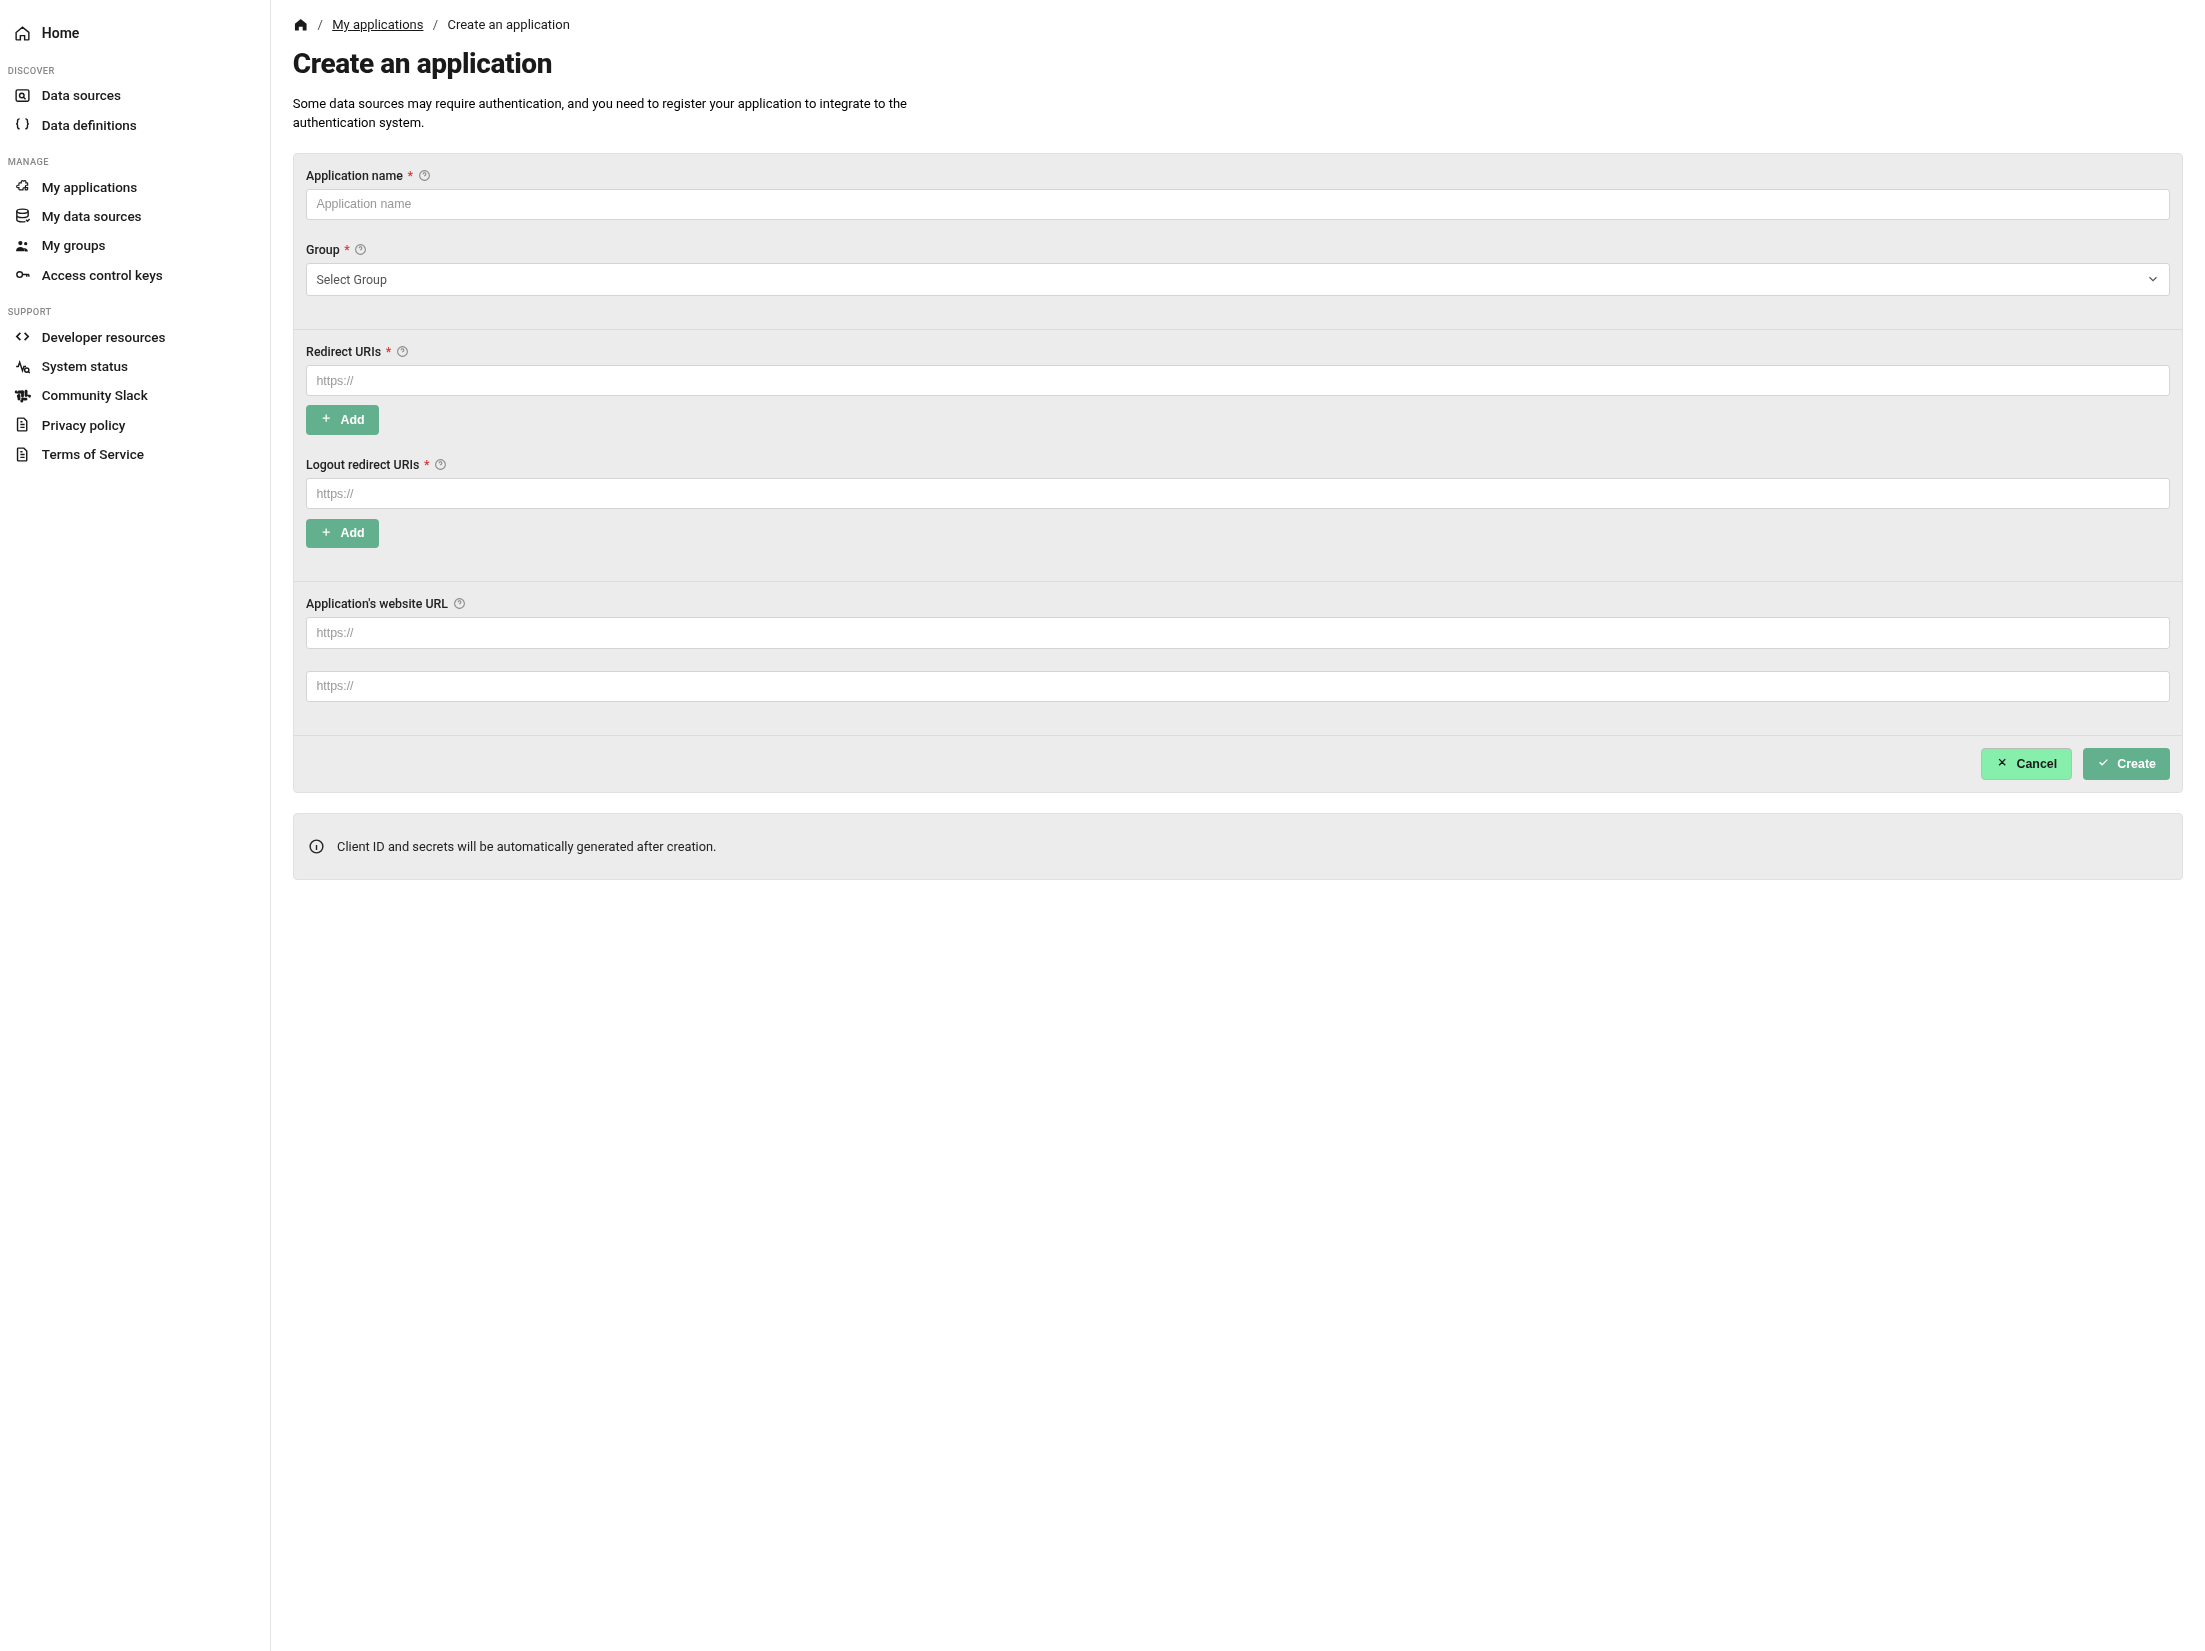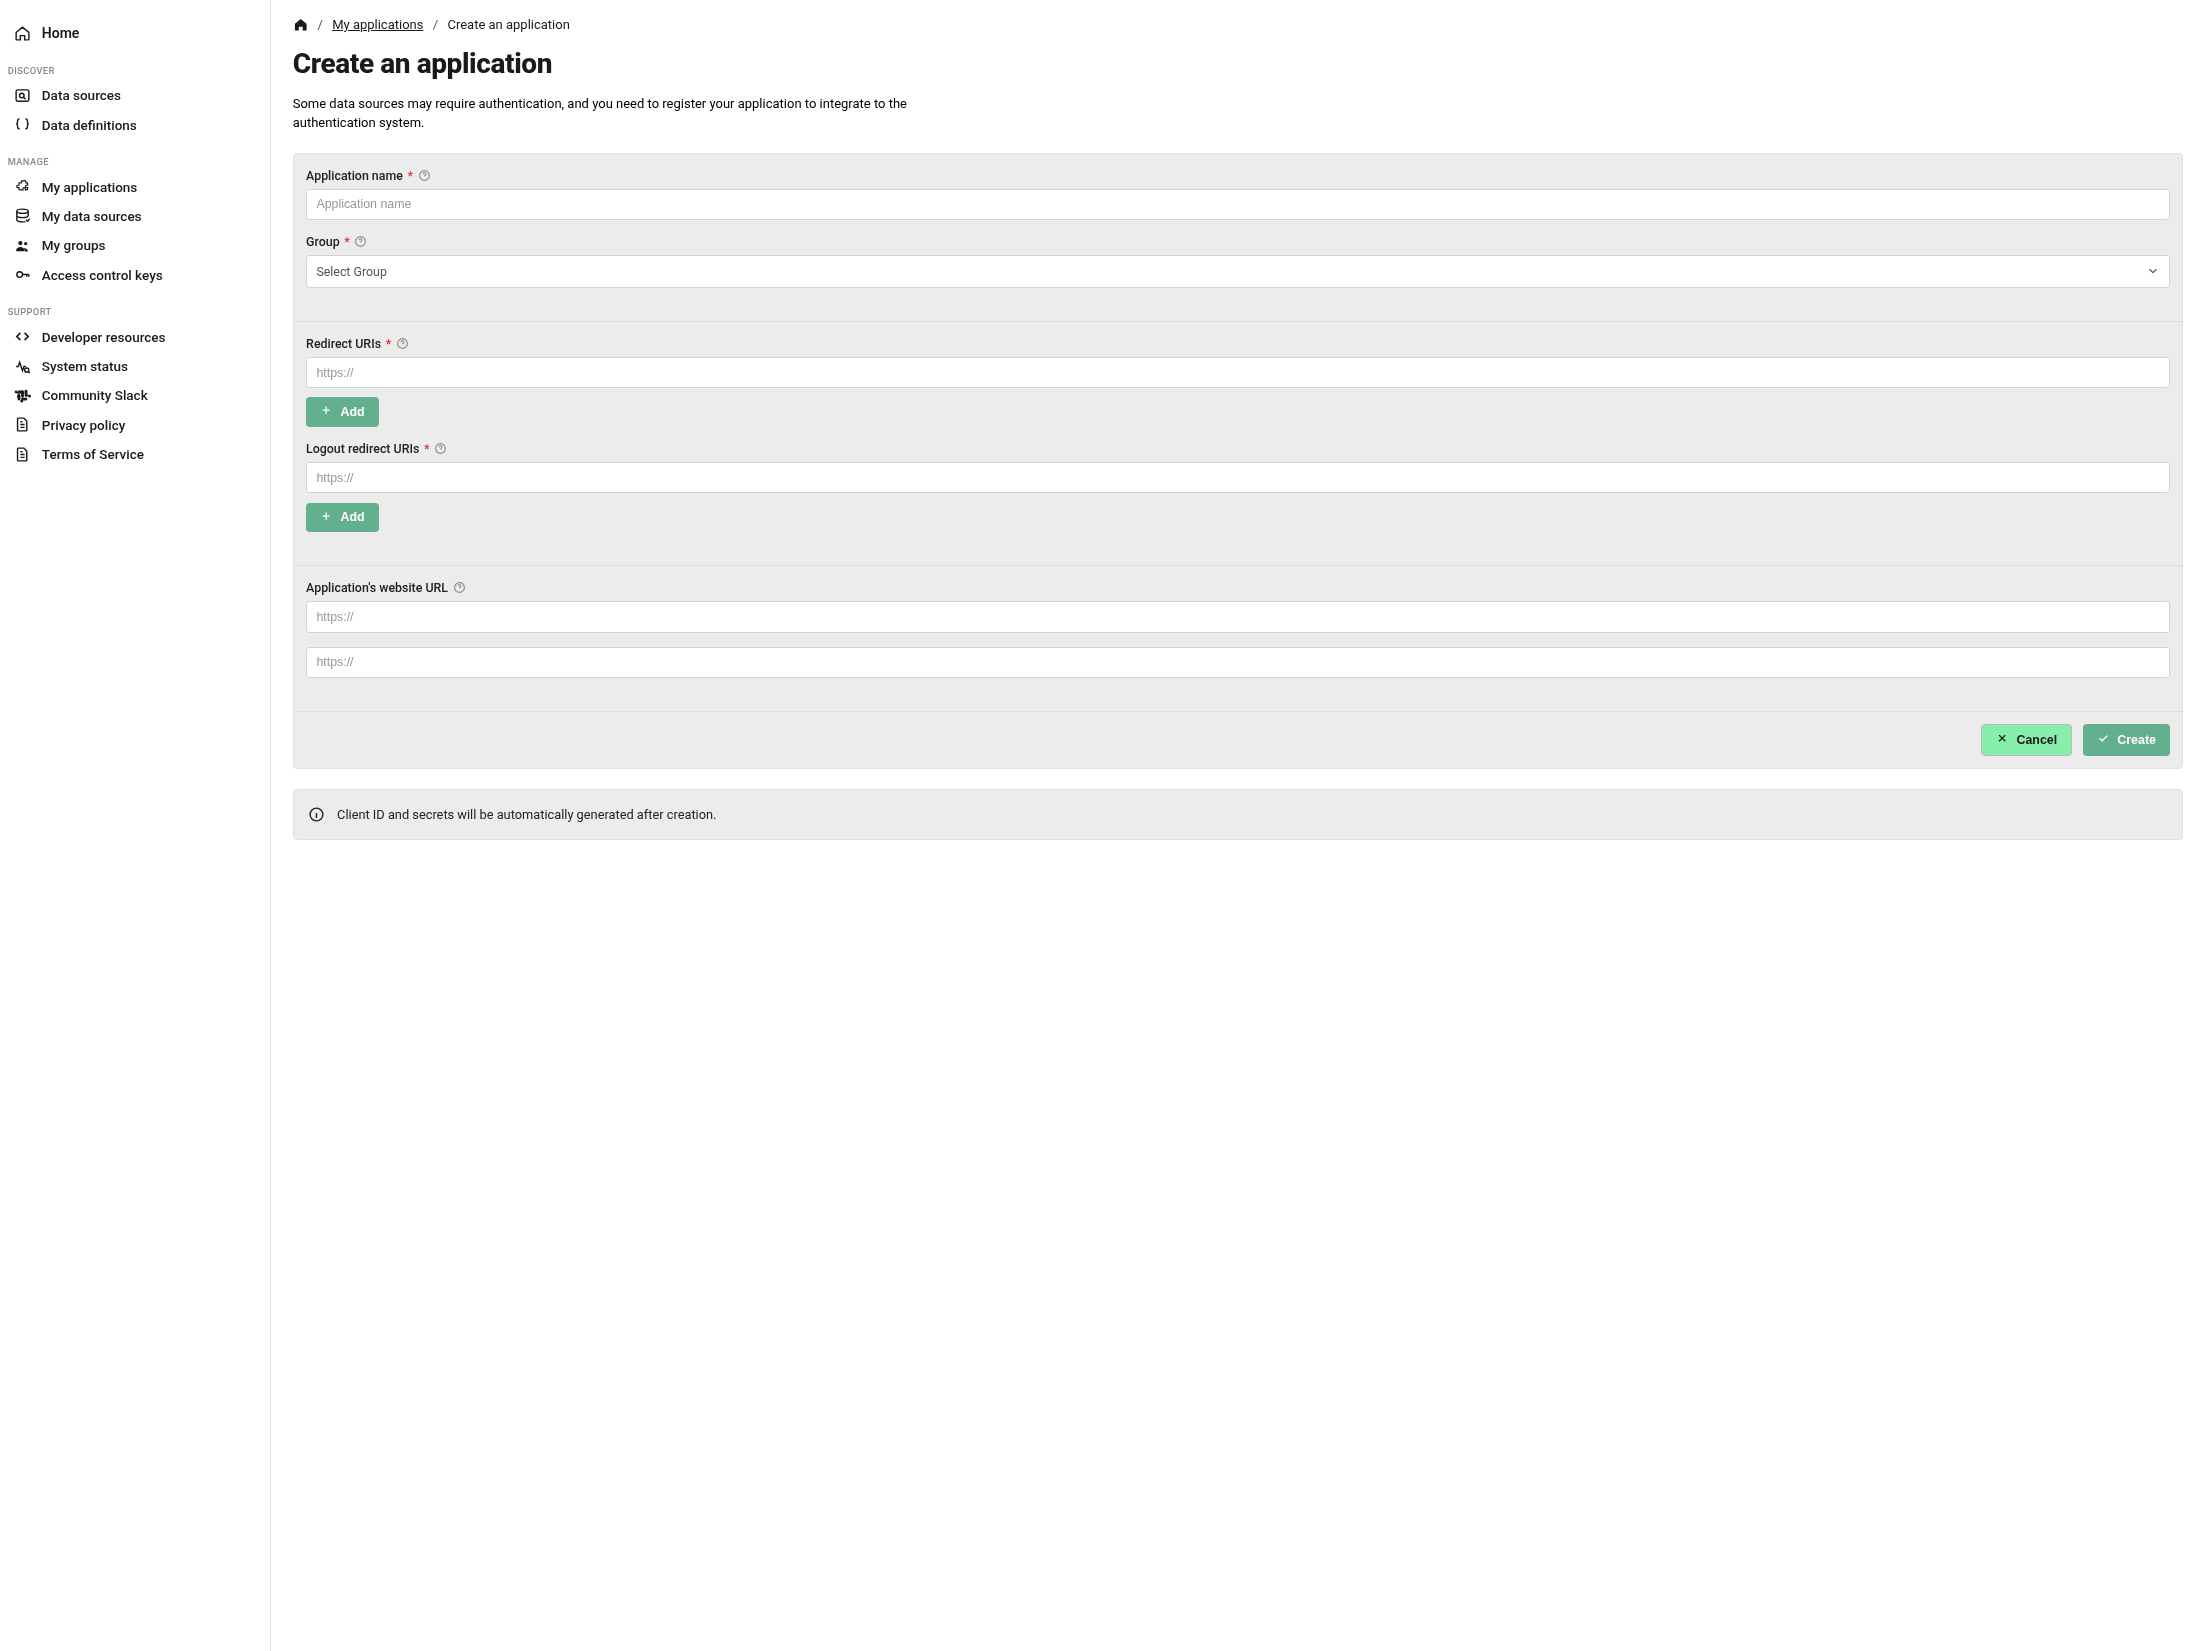--- a/index.html
+++ b/index.html
@@ -82,21 +82,21 @@
       background: #ececec;
       border: 0.8px solid #e0e0e0;
       border-radius: 4.6px;
     }
     .form-section {
       padding: 14px 12.4px 17px 12.4px;
       border-bottom: 0.8px solid #dcdcdc;
     }
     .form-section:last-of-type { border-bottom: none; }
 
-    .field { margin-bottom: 14px; }
+    .field { margin-bottom: 22px; }
     .field:last-child { margin-bottom: 16px; }
     .field-label {
       font-size: 12.4px;
       font-weight: 500;
       color: #222;
       display: flex;
       align-items: center;
       gap: 4.6px;
       margin-bottom: 6.2px;
     }
@@ -170,21 +170,21 @@
       background: #63b08e;
       color: #fff;
     }
     .btn-create .icon svg { width:12.4px; height:12.4px; stroke:#fff; }
 
     .info-banner {
       margin-top: 20px;
       background: #ececec;
       border: 0.8px solid #e0e0e0;
       border-radius: 4.6px;
-      padding: 16px 14px;
+      padding: 24px 14px;
       display: flex;
       align-items: center;
       gap: 12.4px;
       font-size: 12.8px;
       color: #222;
     }
     .info-banner .icon { width:17px; height:17px; display:inline-flex; }
     .info-banner .icon svg { width:17px; height:17px; }
   </style>
 </head>

